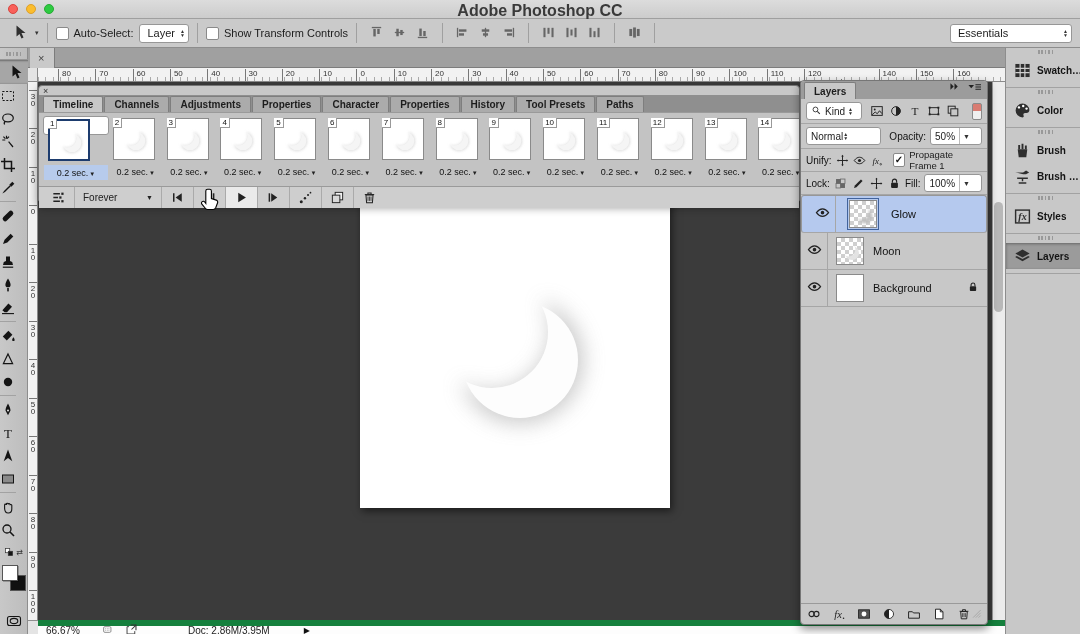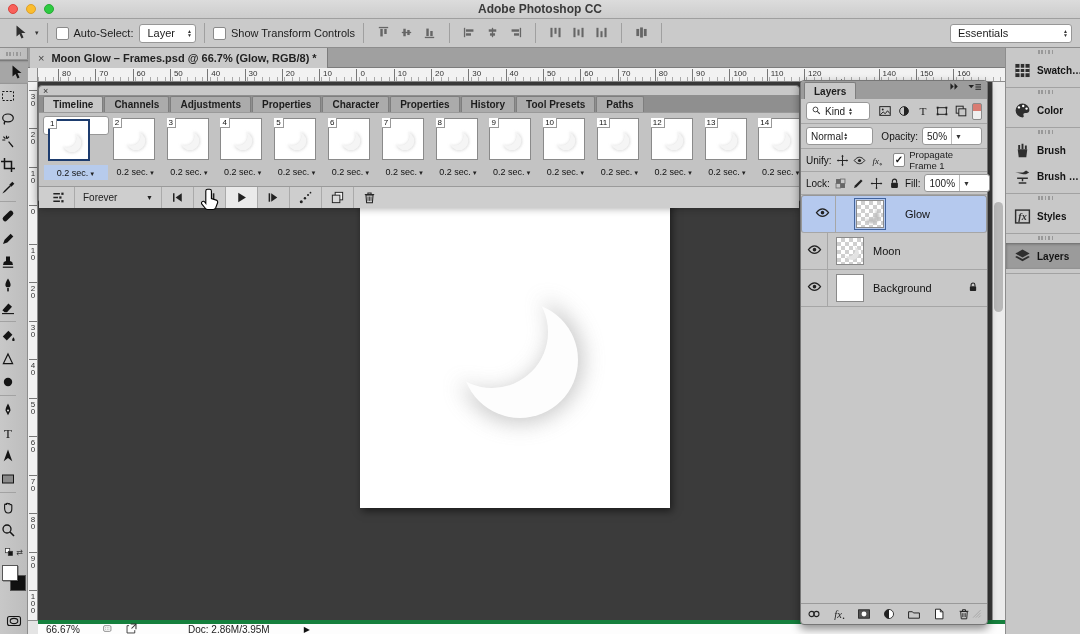--- a/index.html
+++ b/index.html
@@ -10,31 +10,31 @@
   .icon svg{display:block;}
 
   
   #titlebar{position:absolute;left:0;top:0;width:1080px;height:18px;
     background:linear-gradient(#dcdcdc,#cccccc);border-bottom:1px solid #9f9f9f;}
   .tl{position:absolute;top:4px;width:10px;height:10px;border-radius:50%;}
   #tl-close{left:8px;background:#f9605a;border:1px solid #d8443e;box-sizing:border-box;}
   #tl-min{left:26px;background:#fbbd2e;border:1px solid #dda02b;box-sizing:border-box;}
   #tl-zoom{left:44px;background:#2ecb41;border:1px solid #27aa35;box-sizing:border-box;}
   #win-title{position:absolute;left:0;right:0;top:2px;text-align:center;
-    font-size:12px;font-weight:700;color:#3a3a3a;}
+    font-size:16px;font-weight:700;color:#3a3a3a;}
 
   
   #optionsbar{position:absolute;left:0;top:19px;width:1080px;height:29px;
     background:#cacaca;border-bottom:1px solid #8d8d8d;display:flex;align-items:center;
     padding:0 8px;box-sizing:border-box;font-size:11px;}
   .vdiv{width:1px;height:20px;background:#a0a0a0;margin:0 8px;flex:none;}
   .cb{width:11px;height:11px;background:#fff;border:1px solid #8a8a8a;border-radius:2px;
       margin-right:5px;flex:none;}
   .sel{display:inline-flex;align-items:center;background:#fff;border:1px solid #979797;
-    border-radius:3px;height:17px;font-size:11px;padding:0 3px 0 7px;gap:12px;}
+    border-radius:3px;height:17px;font-size:11px;padding:0 3px 0 7px;gap:5px;}
   .ud{display:flex;flex-direction:column;font-size:5px;line-height:4px;color:#333;}
   .caret{font-size:7px;color:#333;margin-left:3px;}
   .obicon{margin:0 4px;opacity:.85;}
   #workspace{margin-left:auto;}
 
   
   #main{position:absolute;left:0;top:48px;width:1080px;height:586px;display:flex;}
 
   
   #toolbar{width:28px;flex:none;background:linear-gradient(90deg,#c8c8c8,#bdbdbd);
@@ -79,21 +79,21 @@
   #canvas{position:absolute;left:332px;top:152px;width:310px;height:308px;background:#fff;
     box-shadow:2px 3px 8px rgba(0,0,0,.55);}
   
   #vscroll{position:absolute;right:0;top:34px;width:13px;bottom:14px;background:#ececec;
     border-left:1px solid #9a9a9a;box-sizing:border-box;}
   #vthumb{position:absolute;left:1px;top:120px;width:9px;height:110px;background:#b8b8b8;
     border-radius:5px;}
 
   
   #statusbar{position:absolute;left:10px;right:0;bottom:0;height:14px;background:#fdfdfd;
-    border-top:4px solid #15803d;box-sizing:border-box;display:flex;align-items:center;
+    border-top:6px solid #15803d;box-sizing:border-box;display:flex;align-items:center;
     font-size:10px;color:#222;gap:10px;padding-left:8px;}
   #statusbar .zoomfield{min-width:46px;}
   #status-arrow{font-size:8px;color:#111;}
   #statuscorner{position:absolute;left:0;bottom:0;width:10px;height:14px;background:#e4e4e4;
     border-top:1px solid #8f8f8f;box-sizing:border-box;}
 
   
   .panel{position:absolute;background:#c8c8c8;border:1px solid #767676;border-radius:4px;
     box-shadow:0 4px 10px rgba(0,0,0,.45);box-sizing:border-box;}
 
@@ -134,21 +134,21 @@
   #ly-tabs .ptab{font-size:10px;height:17px;}
   #ly-headicons{margin-left:auto;display:flex;align-items:center;gap:6px;padding:0 5px 2px 0;}
   .lyrow{display:flex;align-items:center;padding:0 5px;border-bottom:1px solid #a6a6a6;
     flex:none;gap:4px;}
   #ly-filter{height:24px;}
   #ly-blend{height:24px;}
   #ly-unify{height:22px;font-size:9px;}
   #ly-lock{height:22px;font-size:10px;}
   .minilabel{font-size:10px;color:#111;}
   .vbox{background:#fff;border:1px solid #979797;border-radius:3px;height:16px;
-    display:inline-flex;align-items:center;font-size:10px;padding:0 16px 0 4px;}
+    display:inline-flex;align-items:center;font-size:10px;padding:0 8px 0 4px;}
   .vbox .va{border-left:1px solid #bbb;margin-left:4px;padding:0 3px;font-size:7px;color:#333;
     align-self:stretch;display:flex;align-items:center;}
   .toggle{width:8px;height:15px;border:1px solid #8a8a8a;border-radius:2px;margin-left:auto;
     background:linear-gradient(#d97c72 0 45%,#efefef 45%);}
   .ck{width:12px;height:12px;background:#fff;border:1px solid #8a8a8a;border-radius:2px;
     display:flex;align-items:center;justify-content:center;font-size:10px;font-weight:700;
     color:#111;line-height:10px;}
   #ly-list{flex:none;}
   .lrow{display:flex;align-items:center;height:36px;border-bottom:1px solid #a6a6a6;
     font-size:11px;color:#111;}
@@ -472,21 +472,20 @@
               <ellipse cx="8" cy="8" rx="3.8" ry="2.6" fill="none" stroke="#141414" stroke-width="1.1"></ellipse>
             </svg>
           </span>
         </div>
     </div>
 
     <div id="docarea">
       <div id="tabbar">
         <div id="doctab">
           <span class="x">×</span>
-          <span>Moon Glow – Frames.psd @ 66.7% (Glow, RGB/8) *</span>
         </div>
       </div>
 
       <div id="rcorner"></div>
       <div id="hruler">
           <div class="minor"></div>
           <span class="hnum" style="left: 20px;">80</span>
           <span class="hnum" style="left: 57.3px;">70</span>
           <span class="hnum" style="left: 94.6px;">60</span>
           <span class="hnum" style="left: 131.9px;">50</span>

